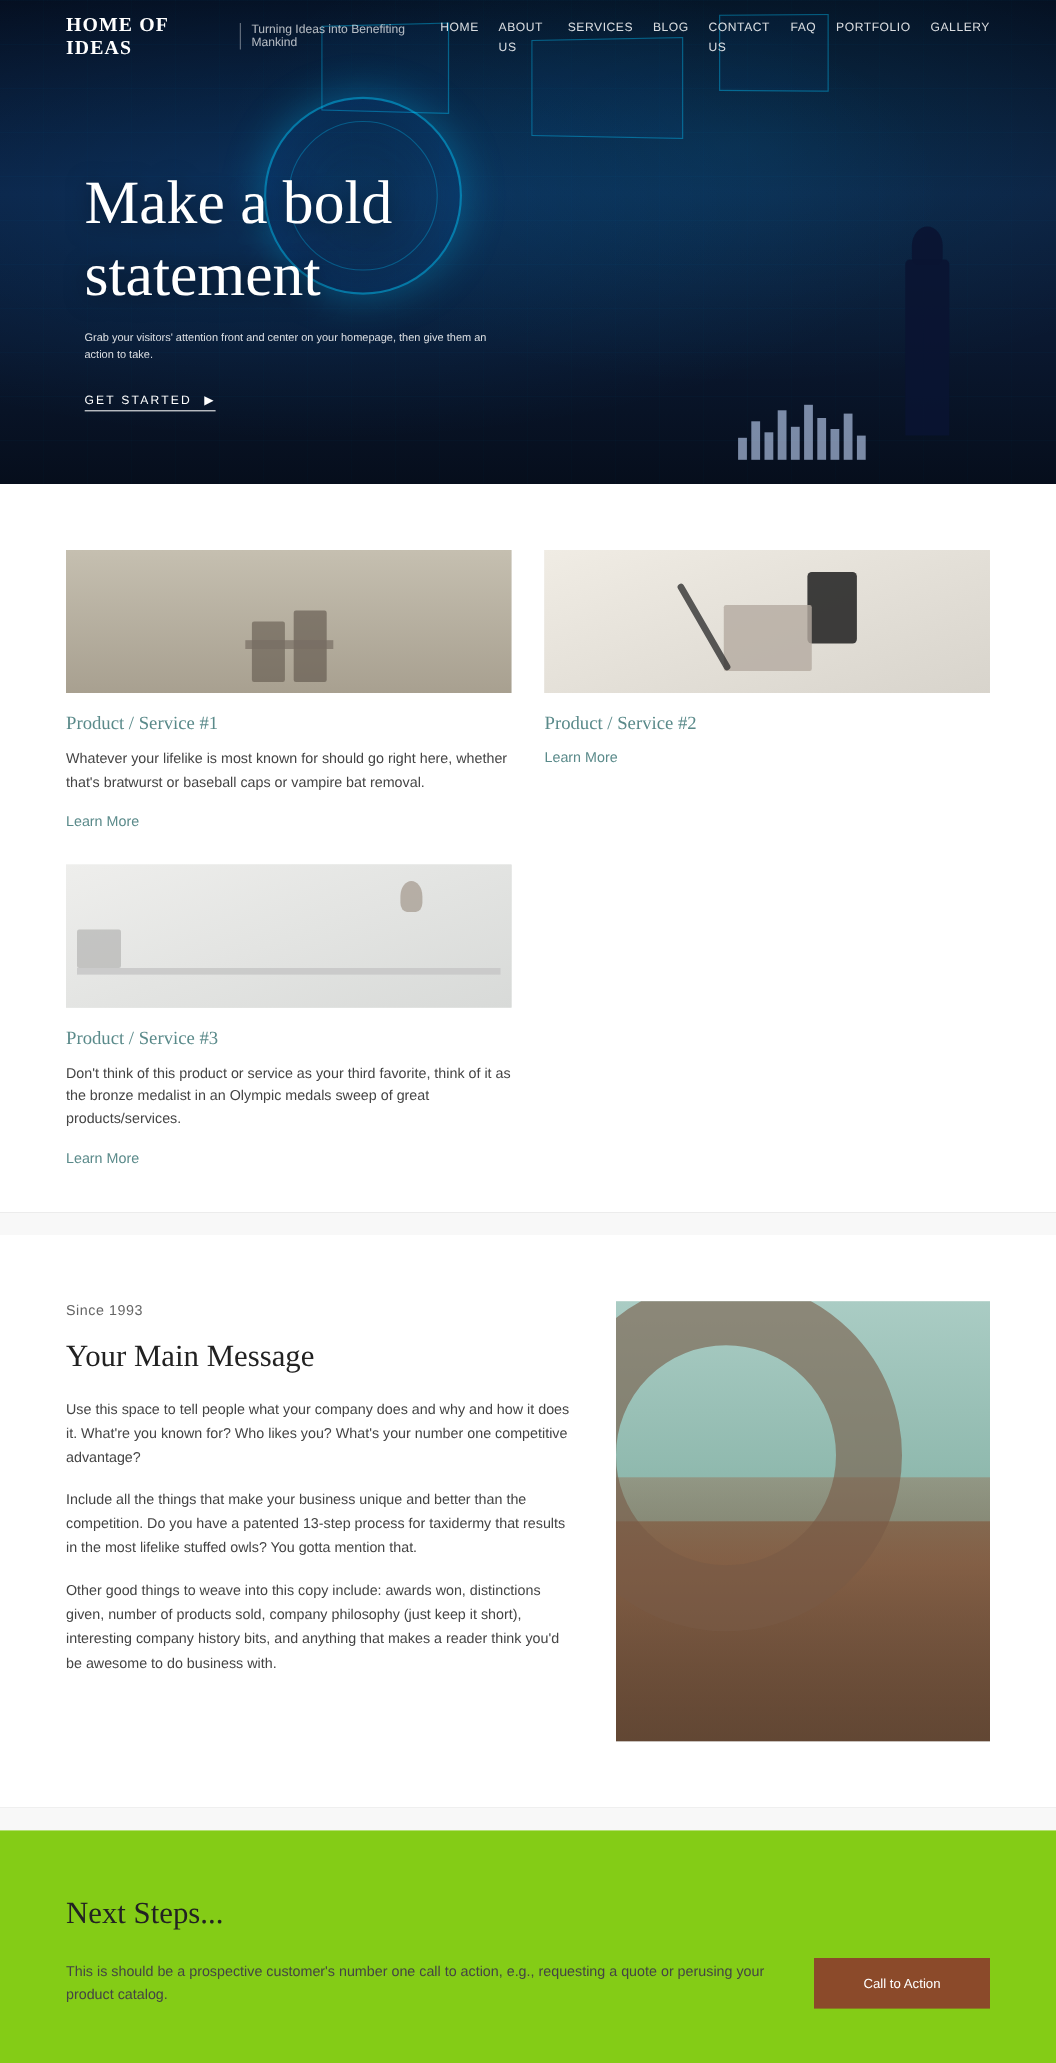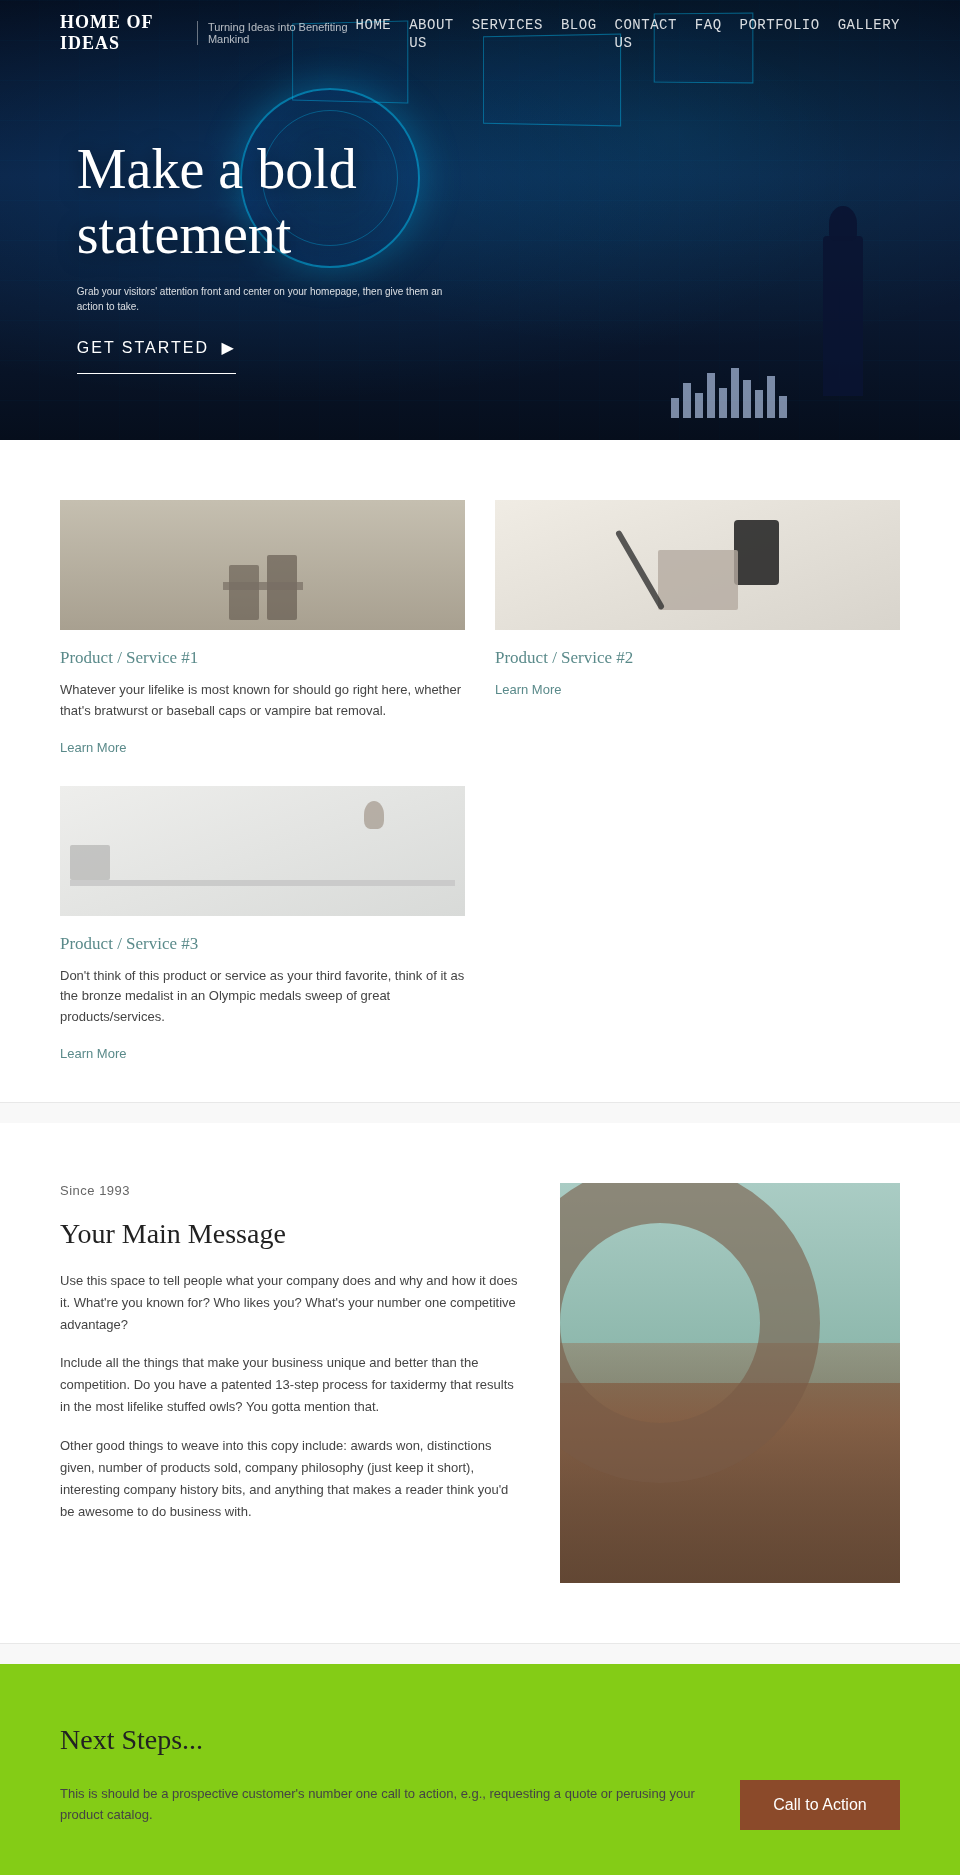--- a/index.html
+++ b/index.html
@@ -132,22 +132,22 @@
       padding-left: 10px;
     }
     .hero-menu {
       display: flex;
       gap: 18px;
       list-style: none;
     }
     .hero-menu li a {
       color: rgba(255,255,255,0.85);
       text-decoration: none;
-      font-size: 14px;
-      font-family: Liberation Mono, monospace;
+      font-size: 11px;
+      font-family: Liberation Sans, sans-serif;
       letter-spacing: 0.5px;
       text-transform: uppercase;
     }
     .hero-content {
       position: absolute;
       bottom: 15%;
       left: 8%;
       z-index: 5;
     }
     .hero-headline {
@@ -163,27 +163,27 @@
       color: rgba(255,255,255,0.85);
       font-size: 10px;
       font-family: Arial, sans-serif;
       max-width: 380px;
       line-height: 1.5;
       margin-bottom: 24px;
     }
     .hero-cta {
       display: inline-block;
       color: #fff;
-      font-size: 16px;
+      font-size: 11px;
       font-family: Arial, sans-serif;
       letter-spacing: 2px;
       text-transform: uppercase;
       text-decoration: none;
       border-bottom: 1px solid #fff;
-      padding-bottom: 16px;
+      padding-bottom: 3px;
       cursor: pointer;
     }
     .hero-cta-arrow { margin-left: 6px; }
 
     
     .services {
       padding: 60px 60px 40px;
       background: #fff;
     }
     .services-grid {
@@ -423,21 +423,21 @@
       font-size: 13px;
       color: #444;
       font-family: Arial, sans-serif;
       line-height: 1.6;
     }
     .cta-button {
       background: #8b4a2a;
       color: #fff;
       border: none;
       padding: 16px 32px;
-      font-size: 16px;
+      font-size: 12px;
       font-family: Arial, sans-serif;
       cursor: pointer;
       white-space: nowrap;
       flex-shrink: 0;
       min-width: 160px;
     }
 
     
     .footer {
       background: #1a1a1a;

